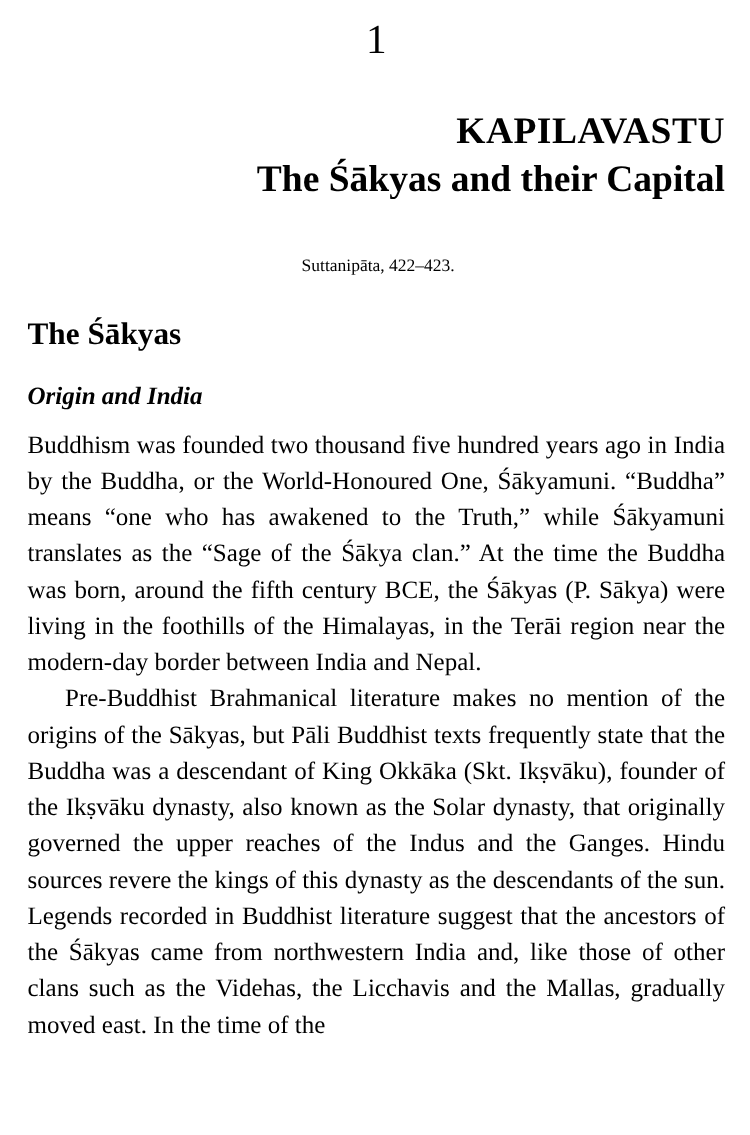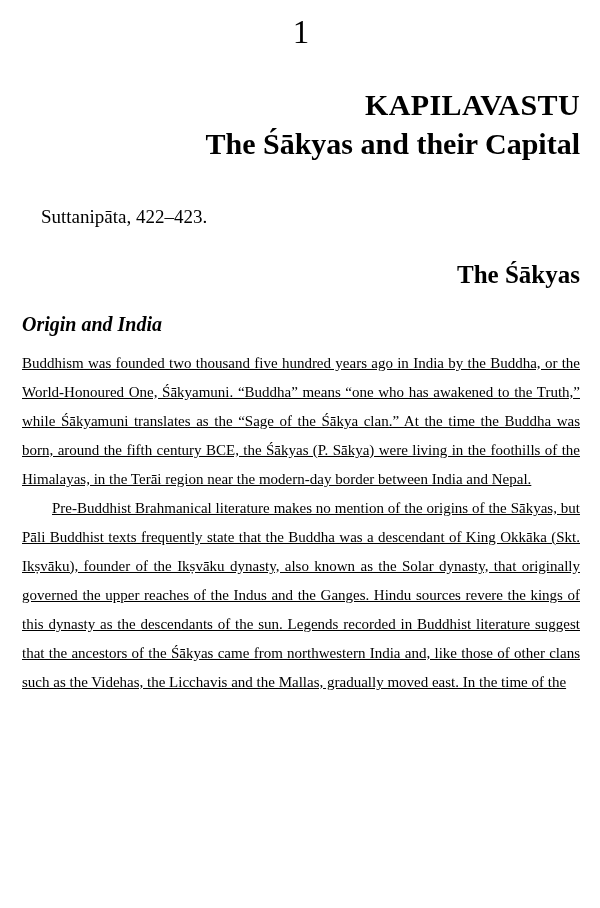--- a/index.html
+++ b/index.html
@@ -57,51 +57,50 @@
     margin-left: 19px;
     margin-right: 2px;
     font-style: italic;
     font-size: 17.5px;
     line-height: 1.5;
     text-align: justify;
   }
   .epigraph-source {
     margin-top: 8px;
     margin-right: 14px;
-    text-align: left;
-    font-size: 19px;
+    text-align: center;
+    font-size: 14px;
     font-style: normal;
     line-height: 1.3;
   }
 
   
   .section-heading {
-    text-align: right;
+    text-align: left;
     font-size: 25px;
     font-weight: 700;
     margin-top: 30px;
     line-height: 1.2;
   }
   .subsection-heading {
     font-size: 20px;
     font-weight: 700;
     font-style: italic;
     margin-top: 22px;
     line-height: 1.2;
   }
 
   
   .body-paragraph {
-    font-size: 15px;
+    font-size: 20px;
     line-height: 29px;
     text-align: justify;
     text-justify: inter-word;
     margin: 0;
     hyphens: none;
-    text-decoration: underline;
   }
   .body-paragraph.first {
     margin-top: 13px;
   }
   .body-paragraph.indented {
     text-indent: 30px;
   }
 </style>
 </head>
 <body>

